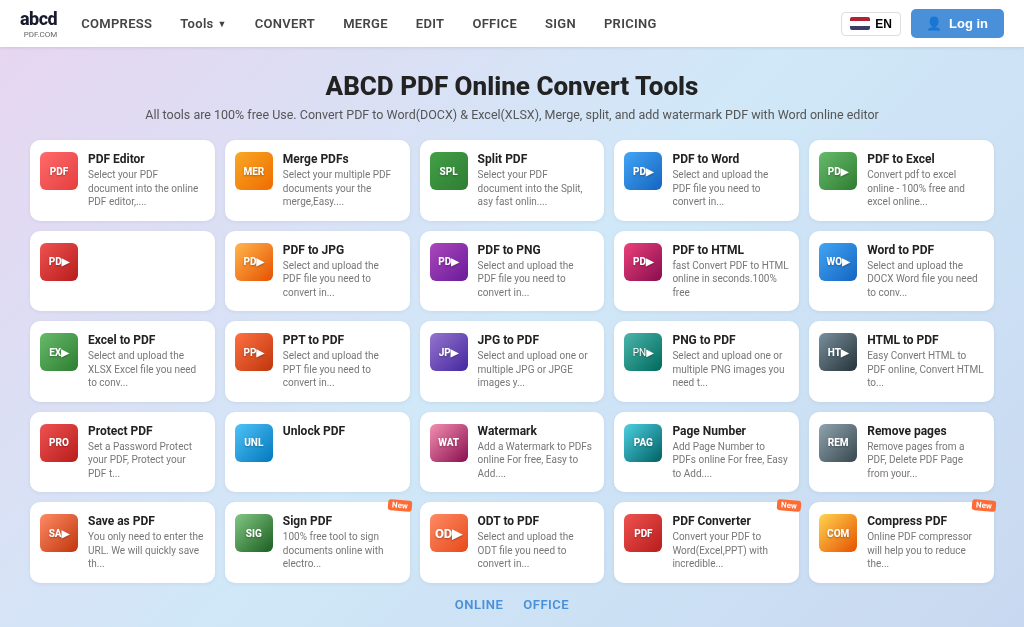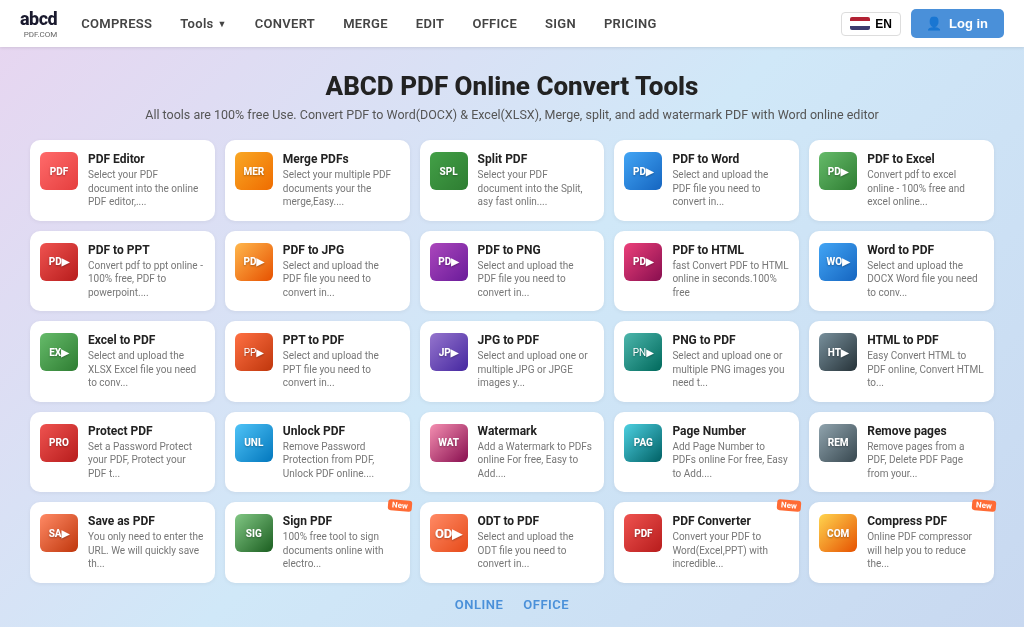--- a/index.html
+++ b/index.html
@@ -297,24 +297,20 @@
         </div>
         <div class="tool-info">
           <div class="tool-name">PDF to Excel</div>
           <div class="tool-desc">Convert pdf to excel online - 100% free and excel online...</div>
         </div>
       </div>
       <div class="tool-card">
         <div class="tool-icon icon-pdf-ppt" style="font-size: 16px;">
           <span style="color: rgb(255, 255, 255); font-weight: 800; font-size: 10px; text-shadow: rgba(0, 0, 0, 0.3) 0px 1px 2px;">PD▶</span>
         </div>
-        <div class="tool-info">
-          <div class="tool-name">PDF to PPT</div>
-          <div class="tool-desc">Convert pdf to ppt online - 100% free, PDF to powerpoint....</div>
-        </div>
       </div>
       <div class="tool-card">
         <div class="tool-icon icon-pdf-jpg" style="font-size: 16px;">
           <span style="color: rgb(255, 255, 255); font-weight: 800; font-size: 10px; text-shadow: rgba(0, 0, 0, 0.3) 0px 1px 2px;">PD▶</span>
         </div>
         <div class="tool-info">
           <div class="tool-name">PDF to JPG</div>
           <div class="tool-desc">Select and upload the PDF file you need to convert in...</div>
         </div>
       </div>
@@ -349,21 +345,21 @@
         <div class="tool-icon icon-excel-pdf" style="font-size: 16px;">
           <span style="color: rgb(255, 255, 255); font-weight: 800; font-size: 10px; text-shadow: rgba(0, 0, 0, 0.3) 0px 1px 2px;">EX▶</span>
         </div>
         <div class="tool-info">
           <div class="tool-name">Excel to PDF</div>
           <div class="tool-desc">Select and upload the XLSX Excel file you need to conv...</div>
         </div>
       </div>
       <div class="tool-card">
         <div class="tool-icon icon-ppt-pdf" style="font-size: 16px;">
-          <span style="color: rgb(255, 255, 255); font-weight: 400; font-size: 10px; text-shadow: rgba(0, 0, 0, 0.3) 0px 1px 2px;">PP▶</span>
+          <span style="color: rgb(255, 255, 255); font-weight: 700; font-size: 10px; text-shadow: rgba(0, 0, 0, 0.3) 0px 1px 2px;">PP▶</span>
         </div>
         <div class="tool-info">
           <div class="tool-name">PPT to PDF</div>
           <div class="tool-desc">Select and upload the PPT file you need to convert in...</div>
         </div>
       </div>
       <div class="tool-card">
         <div class="tool-icon icon-jpg-pdf" style="font-size: 16px;">
           <span style="color: rgb(255, 255, 255); font-weight: 800; font-size: 10px; text-shadow: rgba(0, 0, 0, 0.3) 0px 1px 2px;">JP▶</span>
         </div>
@@ -398,21 +394,20 @@
           <div class="tool-name">Protect PDF</div>
           <div class="tool-desc">Set a Password Protect your PDF, Protect your PDF t...</div>
         </div>
       </div>
       <div class="tool-card">
         <div class="tool-icon icon-unlock" style="font-size: 16px;">
           <span style="color: rgb(255, 255, 255); font-weight: 800; font-size: 10px; text-shadow: rgba(0, 0, 0, 0.3) 0px 1px 2px;">UNL</span>
         </div>
         <div class="tool-info">
           <div class="tool-name">Unlock PDF</div>
-          <div class="tool-desc">Remove Password Protection from PDF, Unlock PDF online....</div>
         </div>
       </div>
       <div class="tool-card">
         <div class="tool-icon icon-watermark" style="font-size: 16px;">
           <span style="color: rgb(255, 255, 255); font-weight: 800; font-size: 10px; text-shadow: rgba(0, 0, 0, 0.3) 0px 1px 2px;">WAT</span>
         </div>
         <div class="tool-info">
           <div class="tool-name">Watermark</div>
           <div class="tool-desc">Add a Watermark to PDFs online For free, Easy to Add....</div>
         </div>

